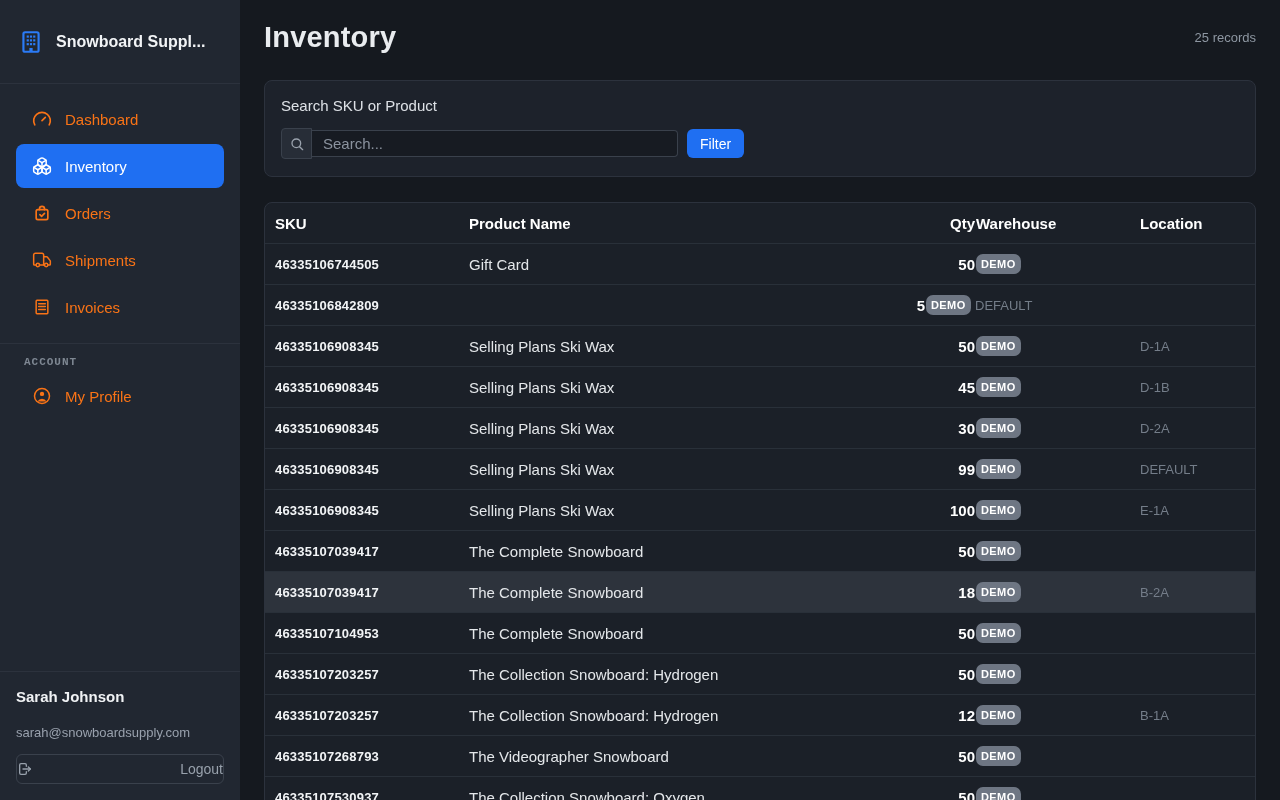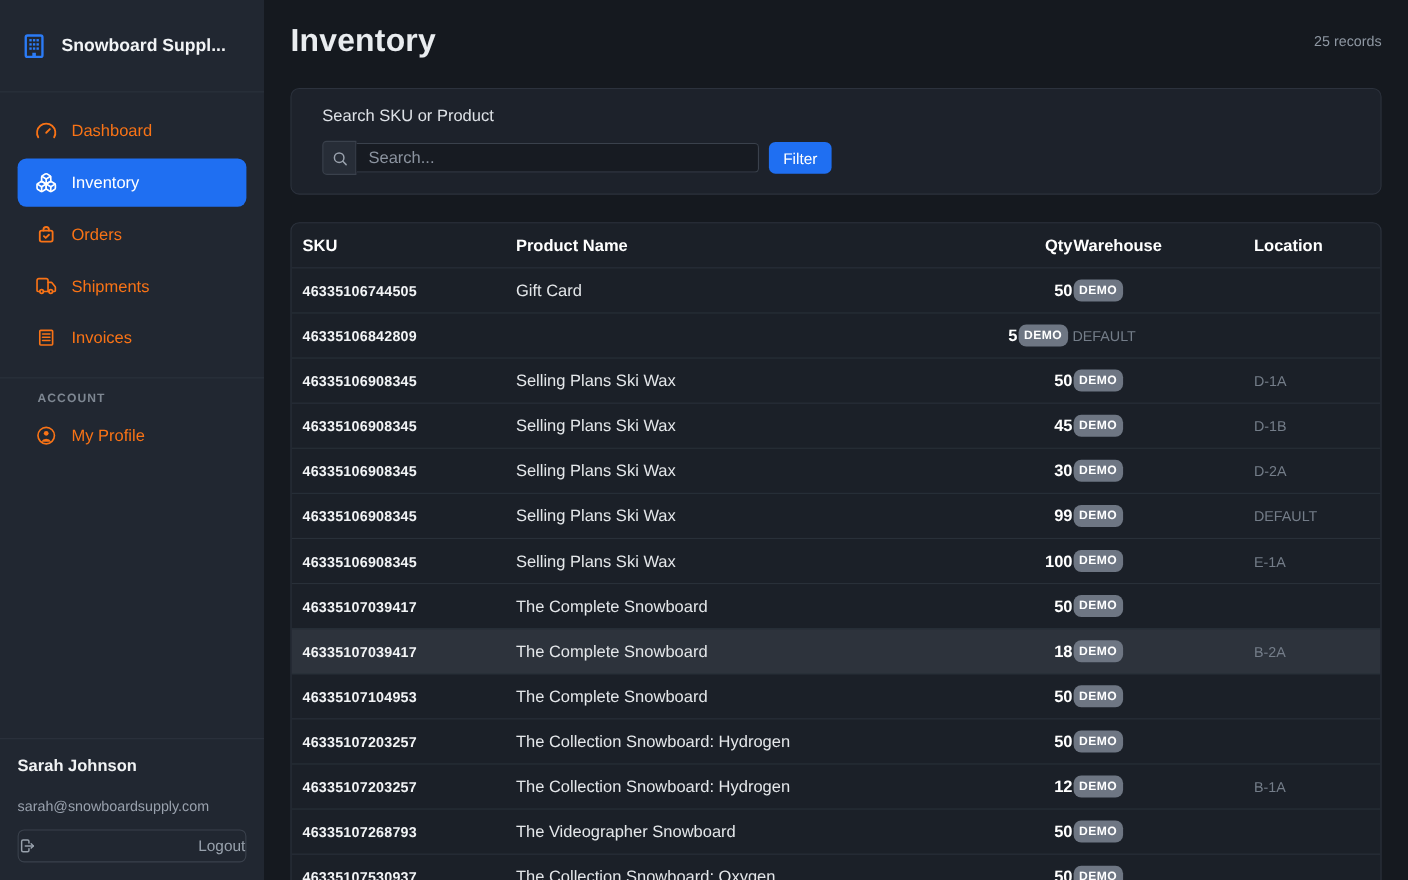--- a/index.html
+++ b/index.html
@@ -17,37 +17,37 @@
   .brand { height: 84px; display: flex; align-items: center; gap: 12px; padding: 0 18px; border-bottom: 1px solid #2c323d; }
   .brand-icon { color: #2b7bf6; flex-shrink: 0; }
   .brand-icon svg { width: 26px; height: 26px; display: block; }
   .brand-title { color: #f2f4f6; font-weight: bold; font-size: 16px; white-space: nowrap; overflow: hidden; }
   .nav { padding: 13px 16px 0 16px; display: flex; flex-direction: column; gap: 3px; }
   .nav-item { height: 44px; border-radius: 8px; display: flex; align-items: center; gap: 13px; padding: 0 16px;
               color: #f97316; font-size: 15px; cursor: pointer; }
   .nav-item.active { background: var(--accent); color: #ffffff; }
   .nav-icon svg { width: 20px; height: 20px; display: block; }
   .account-divider { border-top: 1px solid #2c323d; margin: 14px 0 0 0; }
-  .section-label { padding: 12px 24px 2px 34px; font-size: 11px; font-weight: bold; letter-spacing: 0.09em; color: #7e8792; }
+  .section-label { padding: 12px 24px 2px 24px; font-size: 11px; font-weight: bold; letter-spacing: 0.09em; color: #7e8792; font-family: Liberation Mono, monospace; }
   .spacer { flex: 1; }
   .sidebar-footer { border-top: 1px solid #2c323d; padding: 16px; }
   .user-name { color: #f0f2f4; font-weight: bold; font-size: 15px; }
   .user-email { color: #99a1ad; font-size: 13px; margin-top: 20px; }
   .logout-btn { margin-top: 14px; width: 100%; height: 30px; border-radius: 6px; border: 1px solid #3a414c;
                 background: transparent; color: #98a1ac; font-size: 14px; font-family: inherit;
                 display: flex; align-items: center; justify-content: space-between; gap: 8px; cursor: pointer; }
   .logout-btn svg { width: 16px; height: 16px; }
 
   
   .main { flex: 1; padding: 0 24px; overflow: hidden; }
   .main-header { display: flex; align-items: center; justify-content: space-between; margin-top: 21px; }
   .page-title { color: #e9ecef; font-size: 29px; font-weight: 600; letter-spacing: 0.2px; }
   .records { color: #8e97a2; font-size: 13px; }
 
-  .search-card { margin-top: 26px; background: #1d222b; border: 1px solid #2c323d; border-radius: 8px; padding: 16px 16px 17px 28px; }
+  .search-card { margin-top: 26px; background: #1d222b; border: 1px solid #2c323d; border-radius: 8px; padding: 16px 16px 17px 16px; }
   .search-label { color: #dde1e6; font-size: 15px; }
   .search-row { margin-top: 14px; display: flex; align-items: center; }
   .search-icon-box { width: 31px; height: 31px; background: #272d37; border: 1px solid #3a414c; border-radius: 4px 0 0 4px;
                      display: flex; align-items: center; justify-content: center; color: #9aa2ad; flex-shrink: 0; cursor: pointer; }
   .search-icon-box svg { width: 16px; height: 16px; }
   .search-input { width: 366px; height: 27px; background: #171b22; border: 1px solid #3a414c; border-left: none;
                   border-radius: 0 4px 4px 0; color: #e8eaee; padding: 0 11px; font-size: 15px; font-family: inherit; outline: none; }
   .search-input::placeholder { color: #8b939f; }
   .filter-btn { margin-left: 9px; height: 29px; padding: 0 13px; background: var(--accent); color: #ffffff;
                 border: none; border-radius: 6px; font-size: 14px; font-family: inherit; cursor: pointer; }

